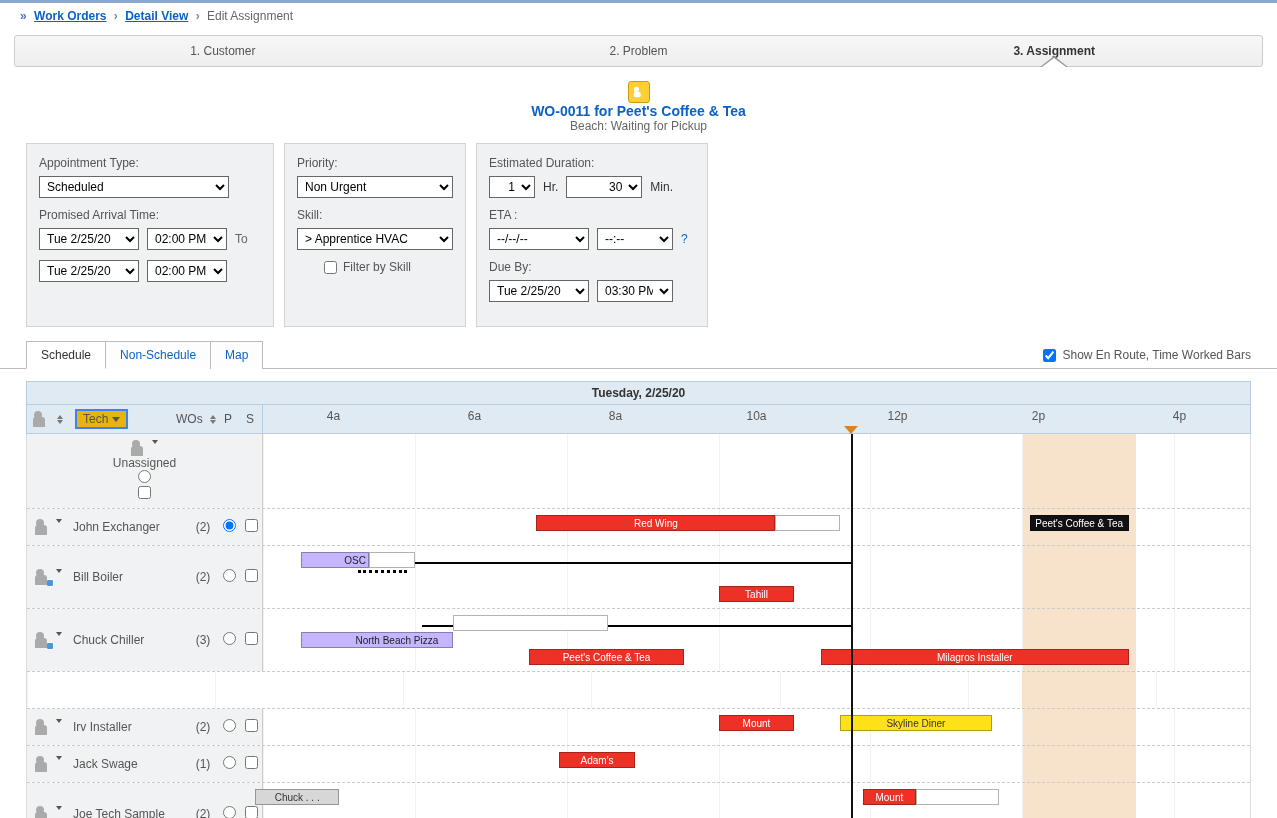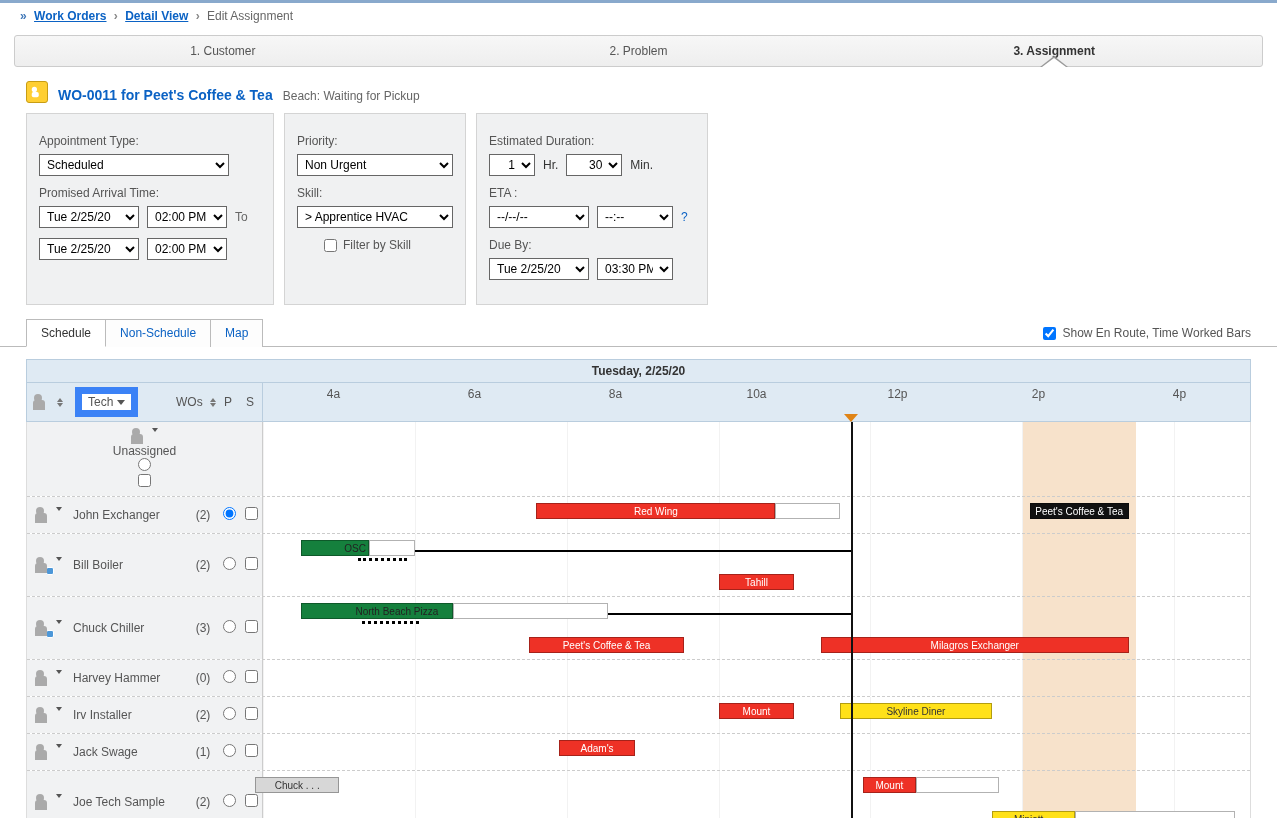--- a/index.html
+++ b/index.html
@@ -12,50 +12,50 @@
   .breadcrumbs .sep { color: #888; padding: 0 4px; font-weight: bold; }
   .breadcrumbs .current { color: #666; }
   .arrow-icon::before { content: "\00BB"; color: #4178b8; margin-right: 4px; font-weight: bold; }
 
   .steps { display: flex; border: 1px solid #ccc; border-radius: 3px; margin: 6px 14px 14px; background: linear-gradient(#f7f7f7, #eee); }
   .step { flex: 1; text-align: center; padding: 8px 0; cursor: pointer; font-weight: normal; color: #555; position: relative; }
   .step.active { font-weight: bold; color: #333; }
   .step.active::after { content: ""; position: absolute; bottom: -1px; left: 50%; transform: translateX(-50%); width: 0; height: 0; border-left: 12px solid transparent; border-right: 12px solid transparent; border-bottom: 9px solid #fff; }
   .step.active::before { content: ""; position: absolute; bottom: -1px; left: 50%; transform: translateX(-50%); width: 0; height: 0; border-left: 14px solid transparent; border-right: 14px solid transparent; border-bottom: 11px solid #999; }
 
-  .wo-header { display: flex; align-items: flex-end; gap: 10px; padding: 0 26px 10px; }
+  .wo-header { display: flex; align-items: center; padding: 0 26px 10px; flex-direction: column; }
   .wo-badge { width: 22px; height: 22px; background: #ffcf33; border: 1px solid #c89d14; border-radius: 3px; display: flex; align-items: center; justify-content: center; }
   .wo-badge svg { width: 14px; height: 14px; }
   .wo-title { color: #0b62c4; font-weight: bold; font-size: 14px; }
   .wo-status { color: #666; font-size: 12px; }
 
   .panels { display: flex; gap: 10px; padding: 0 26px 14px; }
   .panel { background: #f0f1f2; border: 1px solid #d4d4d4; padding: 12px 12px 14px; }
-  .panel label.section { display: block; color: #555; margin-bottom: 6px; margin-top: 8px; }
+  .panel label.section { display: block; color: #555; margin-bottom: 6px; }
   .row { display: flex; align-items: center; gap: 8px; margin-bottom: 10px; }
   select, input[type=text] { font-size: 12px; border: 1px solid #666; background: #fff; padding: 2px 3px; height: 22px; }
   .hlt { background: #3a87ff; color: #fff; }
   .to-lbl { color: #666; }
   .mini-help { color: #0b62c4; cursor: pointer; }
   .chk-row { display: flex; align-items: center; gap: 6px; color: #555; margin-left: 27px; }
 
   .sched-head { display: flex; align-items: center; justify-content: space-between; padding: 0 26px; }
   .tabs { display: flex; }
   .tab { border: 1px solid #bbb; padding: 6px 14px; background: #fff; border-bottom: none; margin-right: -1px; cursor: pointer; }
   .tab.active { background: #fff; font-weight: normal; border-bottom: 1px solid #fff; position: relative; z-index: 2; }
   .tab:not(.active) { background: #fdfdfd; color: #0b62c4; }
   .schedule-frame { border-top: 1px solid #bbb; margin-top: -1px; }
 
   .daybar { background: #dfeaf3; border: 1px solid #b9cdde; text-align: center; font-weight: bold; color: #333; padding: 4px 0; margin: 12px 26px 0; border-bottom: none; }
   .hour-header { display: flex; background: #dfeaf3; border: 1px solid #b9cdde; margin: 0 26px; }
   .hdr-left { display: flex; align-items: center; width: 236px; border-right: 1px solid #b9cdde; }
   .hdr-left .col { padding: 4px 6px; color: #555; display: flex; align-items: center; gap: 4px; }
   .hdr-left .col.icon { width: 42px; justify-content: center; }
   .hdr-left .col.tech { flex: 1; font-weight: normal; }
-  .hdr-left .tech-btn { background: #ffffff; border: 7px solid #3b82f6; padding: 1px 6px; display: inline-flex; align-items: center; gap: 4px; cursor: pointer; }
+  .hdr-left .tech-btn { background: #eab308; border: 2px solid #3b82f6; padding: 1px 6px; display: inline-flex; align-items: center; gap: 4px; cursor: pointer; }
   .tri-down { width: 0; height: 0; border-left: 4px solid transparent; border-right: 4px solid transparent; border-top: 5px solid #555; display: inline-block; }
   .hdr-left .col.wos { width: 48px; }
   .hdr-left .col.p { width: 22px; }
   .hdr-left .col.s { width: 22px; }
   .sorter { width: 0; height: 0; border-left: 3px solid transparent; border-right: 3px solid transparent; display: inline-block; }
   .sorter.up { border-bottom: 4px solid #777; }
   .sorter.dn { border-top: 4px solid #777; margin-top: 1px;}
   .hdr-hours { display: flex; flex: 1; position: relative; }
   .hdr-hours .hr { flex: 1; text-align: center; padding: 4px 4px; color: #555; }
 
@@ -73,21 +73,21 @@
   .grow .left .p { width: 22px; text-align: center; }
   .grow .left .s { width: 22px; text-align: center; }
   input[type=radio], input[type=checkbox] { cursor: pointer; }
 
   .grow .timeline { flex: 1; position: relative; min-height: 36px; }
   .now-line { position: absolute; top: 0; bottom: 0; width: 2px; background: #111; z-index: 5; }
   .now-marker { position: absolute; top: -8px; transform: translateX(-50%); width: 0; height: 0; border-left: 7px solid transparent; border-right: 7px solid transparent; border-top: 8px solid #e08416; z-index: 6; }
   .tl-gridline { position: absolute; top:0; bottom:0; width:1px; background: #f2f2f2; z-index:0;}
   .bar { position: absolute; height: 16px; border: 1px solid rgba(0,0,0,.3); color: #fff; font-size: 10px; display: flex; align-items: center; justify-content: center; white-space: nowrap; overflow: hidden; z-index: 3; padding: 0 4px; }
   .bar.red   { background: #ee3126; }
-  .bar.green { background: #15803d; color: #222; padding-left: 44px; }
+  .bar.green { background: #c4b5fd; color: #222; padding-left: 44px; }
   .bar.white { background: #fff; color: #333; }
   .bar.gray  { background: #d7d7d7; color: #333; }
   .bar.black { background: #111; color: #fff; }
   .bar.yellow{ background: #ffe119; color: #333; }
   .hline { position: absolute; height: 2px; background: #000; z-index: 2; }
   .dotted { position: absolute; height: 0; border-top: 3px dotted #000; z-index: 2; }
 
   .tl-container { position: relative; }
   .highlight-col { position: absolute; top:0; bottom:0; background:#f7e2cb; z-index:0; }
 </style>
@@ -158,21 +158,21 @@
       <input type="checkbox" style="">
       <span>Filter by Skill</span>
     </div>
   </div>
 
   <div class="panel" style="width:232px">
     <label class="section">Estimated Duration:</label>
     <div class="row">
       <select style="width:46px;text-align:right"><option>1</option></select>
       <span>Hr.</span>
-      <select style="width:56px;text-align:right"><option>30</option></select>
+      <select style="width:76px;text-align:right"><option>30</option></select>
       <span>Min.</span>
     </div>
     <label class="section">ETA :</label>
     <div class="row">
       <select style="width:100px"><option>--/--/--</option></select>
       <select style="width:76px"><option>--:--</option></select>
       <span class="mini-help">?</span>
     </div>
     <label class="section">Due By:</label>
     <div class="row">
@@ -326,37 +326,27 @@
       <div class="timeline" style="min-height: 62px;">
         <div class="tl-gridline" style="left: 0%;"></div>
         <div class="tl-gridline" style="left: 15.3846%;"></div>
         <div class="tl-gridline" style="left: 30.7692%;"></div>
         <div class="tl-gridline" style="left: 46.1538%;"></div>
         <div class="tl-gridline" style="left: 61.5385%;"></div>
         <div class="tl-gridline" style="left: 76.9231%;"></div>
         <div class="tl-gridline" style="left: 92.3077%;"></div>
         <div class="dotted" style="left: 10%; width: 5.76923%; top: 24px;"></div>
         <div class="hline" style="left: 16.1538%; width: 43.4615%; top: 16px;"></div>
-        <div class="bar green" style="left: 3.84615%; width: 15.3846%; top: 6px;">North Beach Pizza</div>
+        <div class="bar green" style="left: 3.84615%; width: 15.3846%; top: 23px;">North Beach Pizza</div>
         <div class="bar white" style="left: 19.2308%; width: 15.7692%; top: 6px;"></div>
         <div class="bar red" style="left: 26.9231%; width: 15.7692%; top: 40px;">Peet's Coffee &amp; Tea</div>
-        <div class="bar red" style="left: 56.5385%; width: 31.1538%; top: 40px;">Milagros Exchanger</div>
-      </div>
-    </div>
-    <div class="grow">
-      <div class="left" style="min-height: 36px;">
-        <div class="iconcol">
-          <span class="person-icon"></span>
-          <span class="tri-mini"></span>
-        </div>
-        <div class="name">Harvey Hammer</div>
-        <div class="wocount">(0)</div>
-        <div class="p"><input type="radio" name="techsel" style=""></div>
-        <div class="s"><input type="checkbox" style=""></div>
-      </div>
+        <div class="bar red" style="left: 56.5385%; width: 31.1538%; top: 40px;">Milagros Installer</div>
+      </div>
+    </div>
+    <div class="grow">
       <div class="timeline" style="min-height: 36px;">
         <div class="tl-gridline" style="left: 0%;"></div>
         <div class="tl-gridline" style="left: 15.3846%;"></div>
         <div class="tl-gridline" style="left: 30.7692%;"></div>
         <div class="tl-gridline" style="left: 46.1538%;"></div>
         <div class="tl-gridline" style="left: 61.5385%;"></div>
         <div class="tl-gridline" style="left: 76.9231%;"></div>
         <div class="tl-gridline" style="left: 92.3077%;"></div>
       </div>
     </div>

